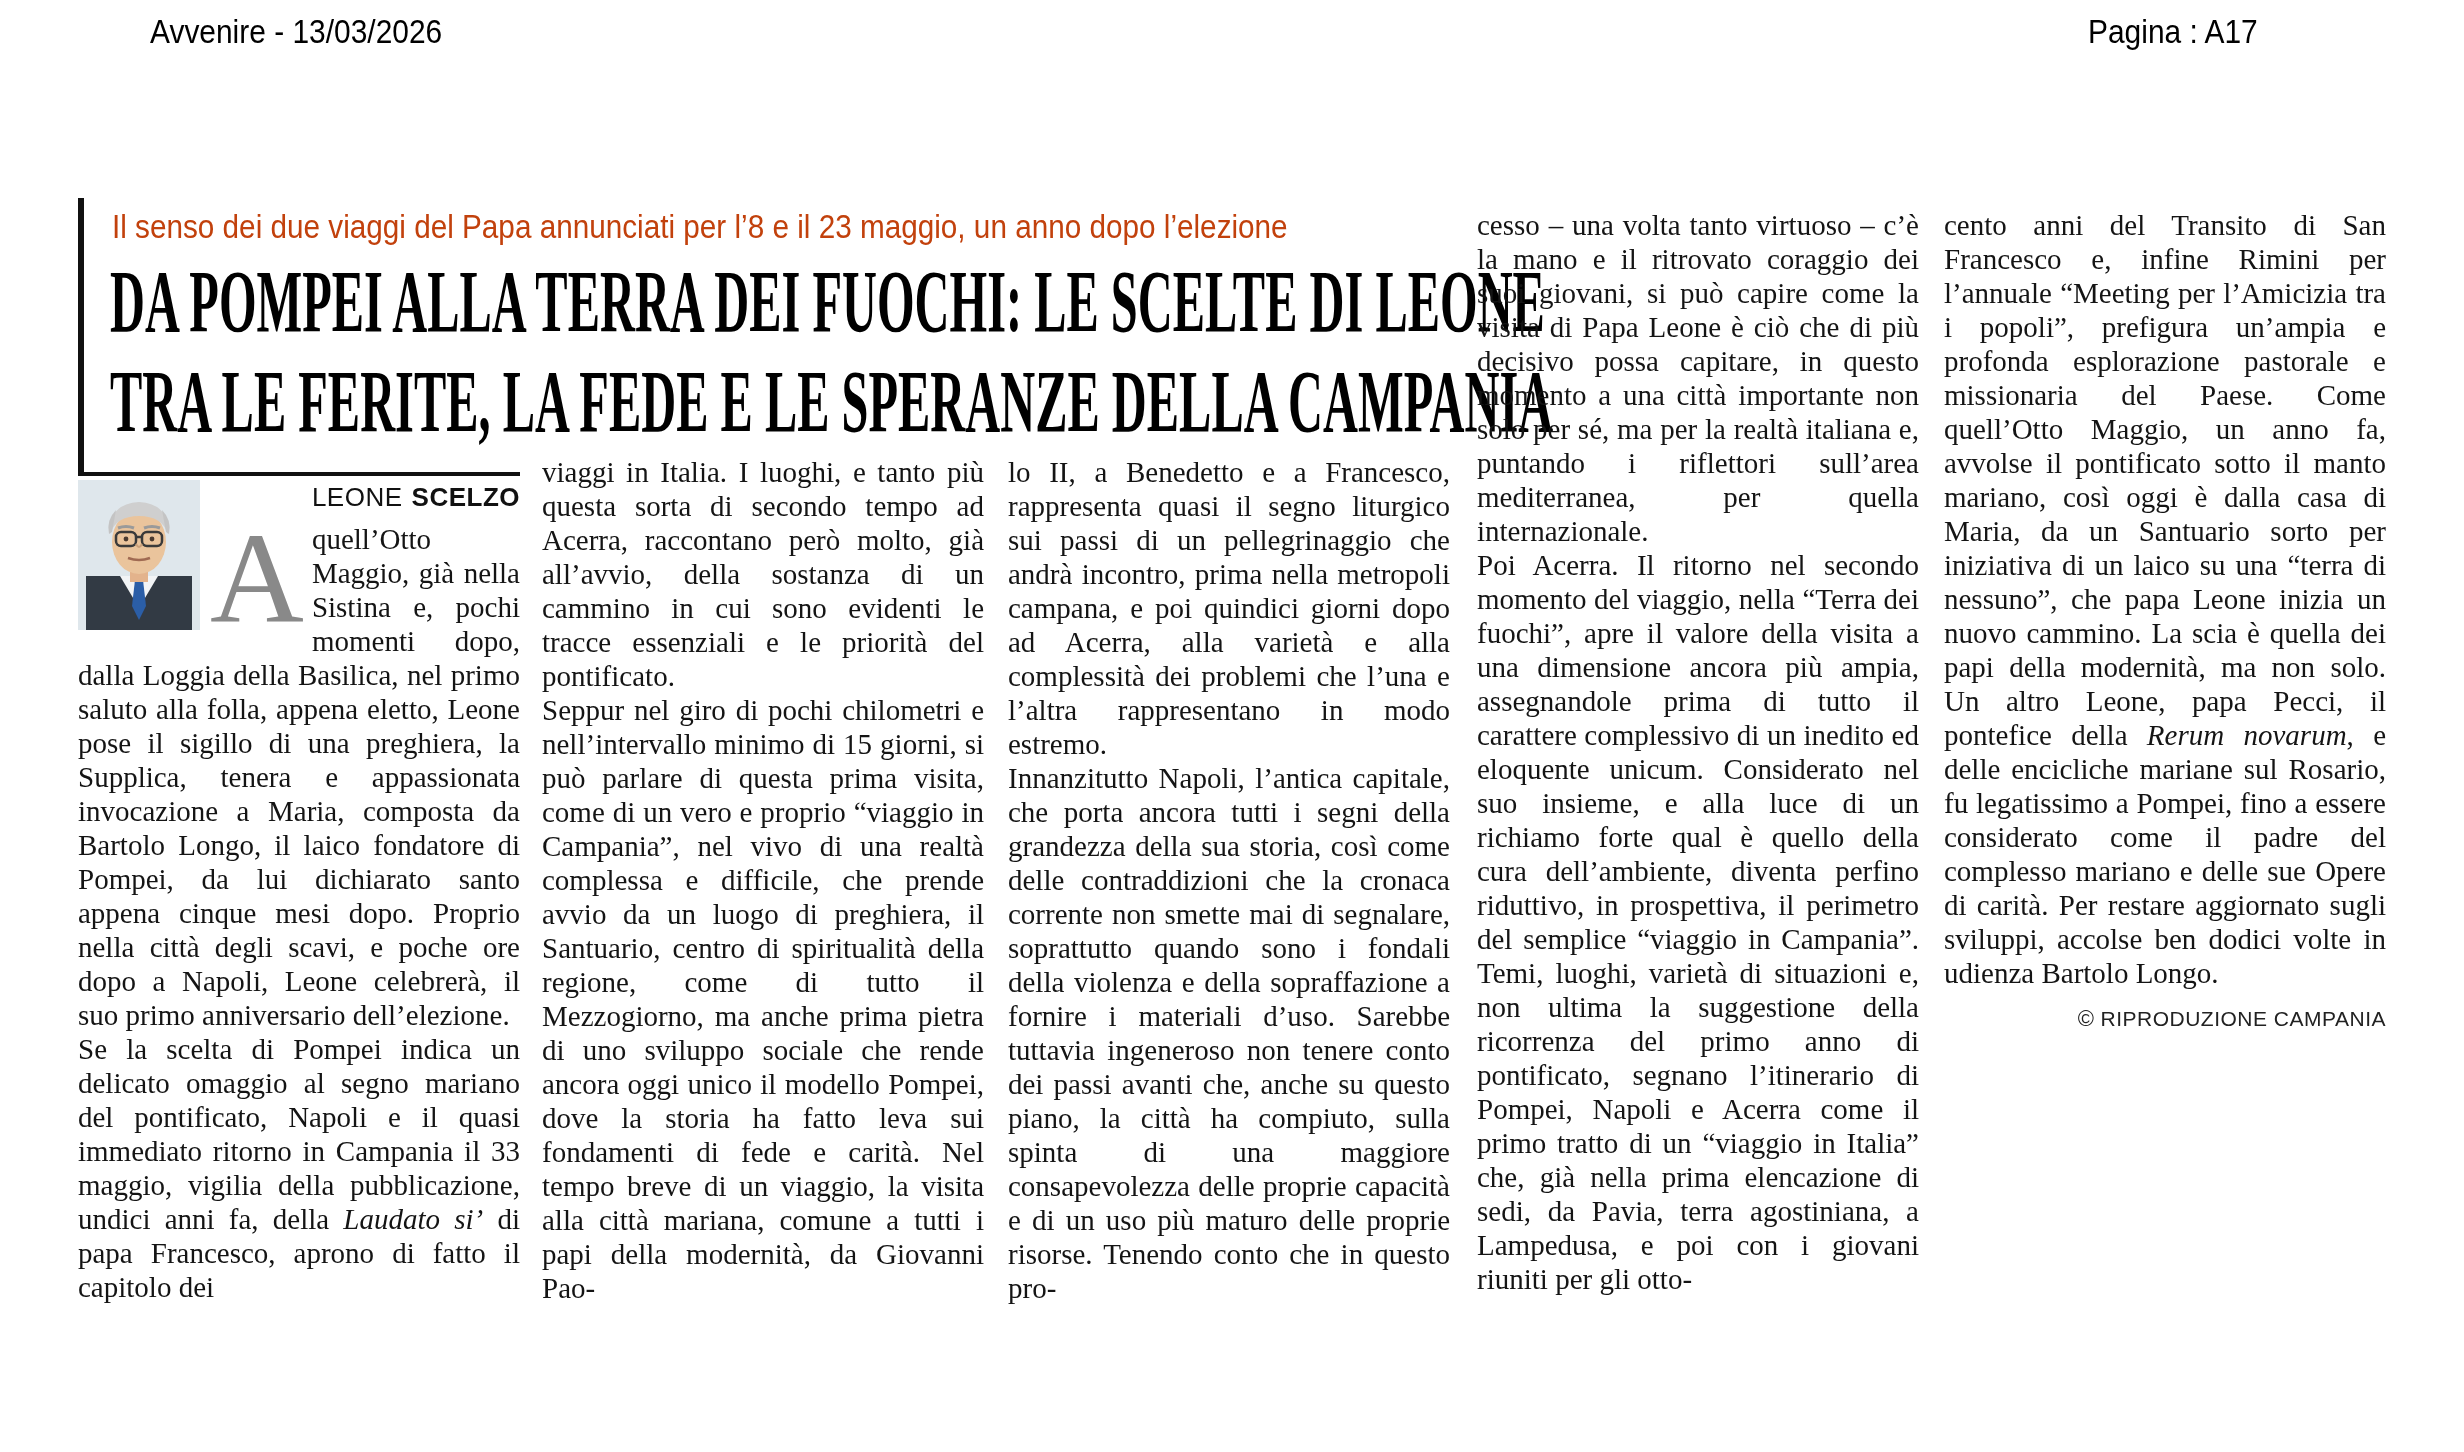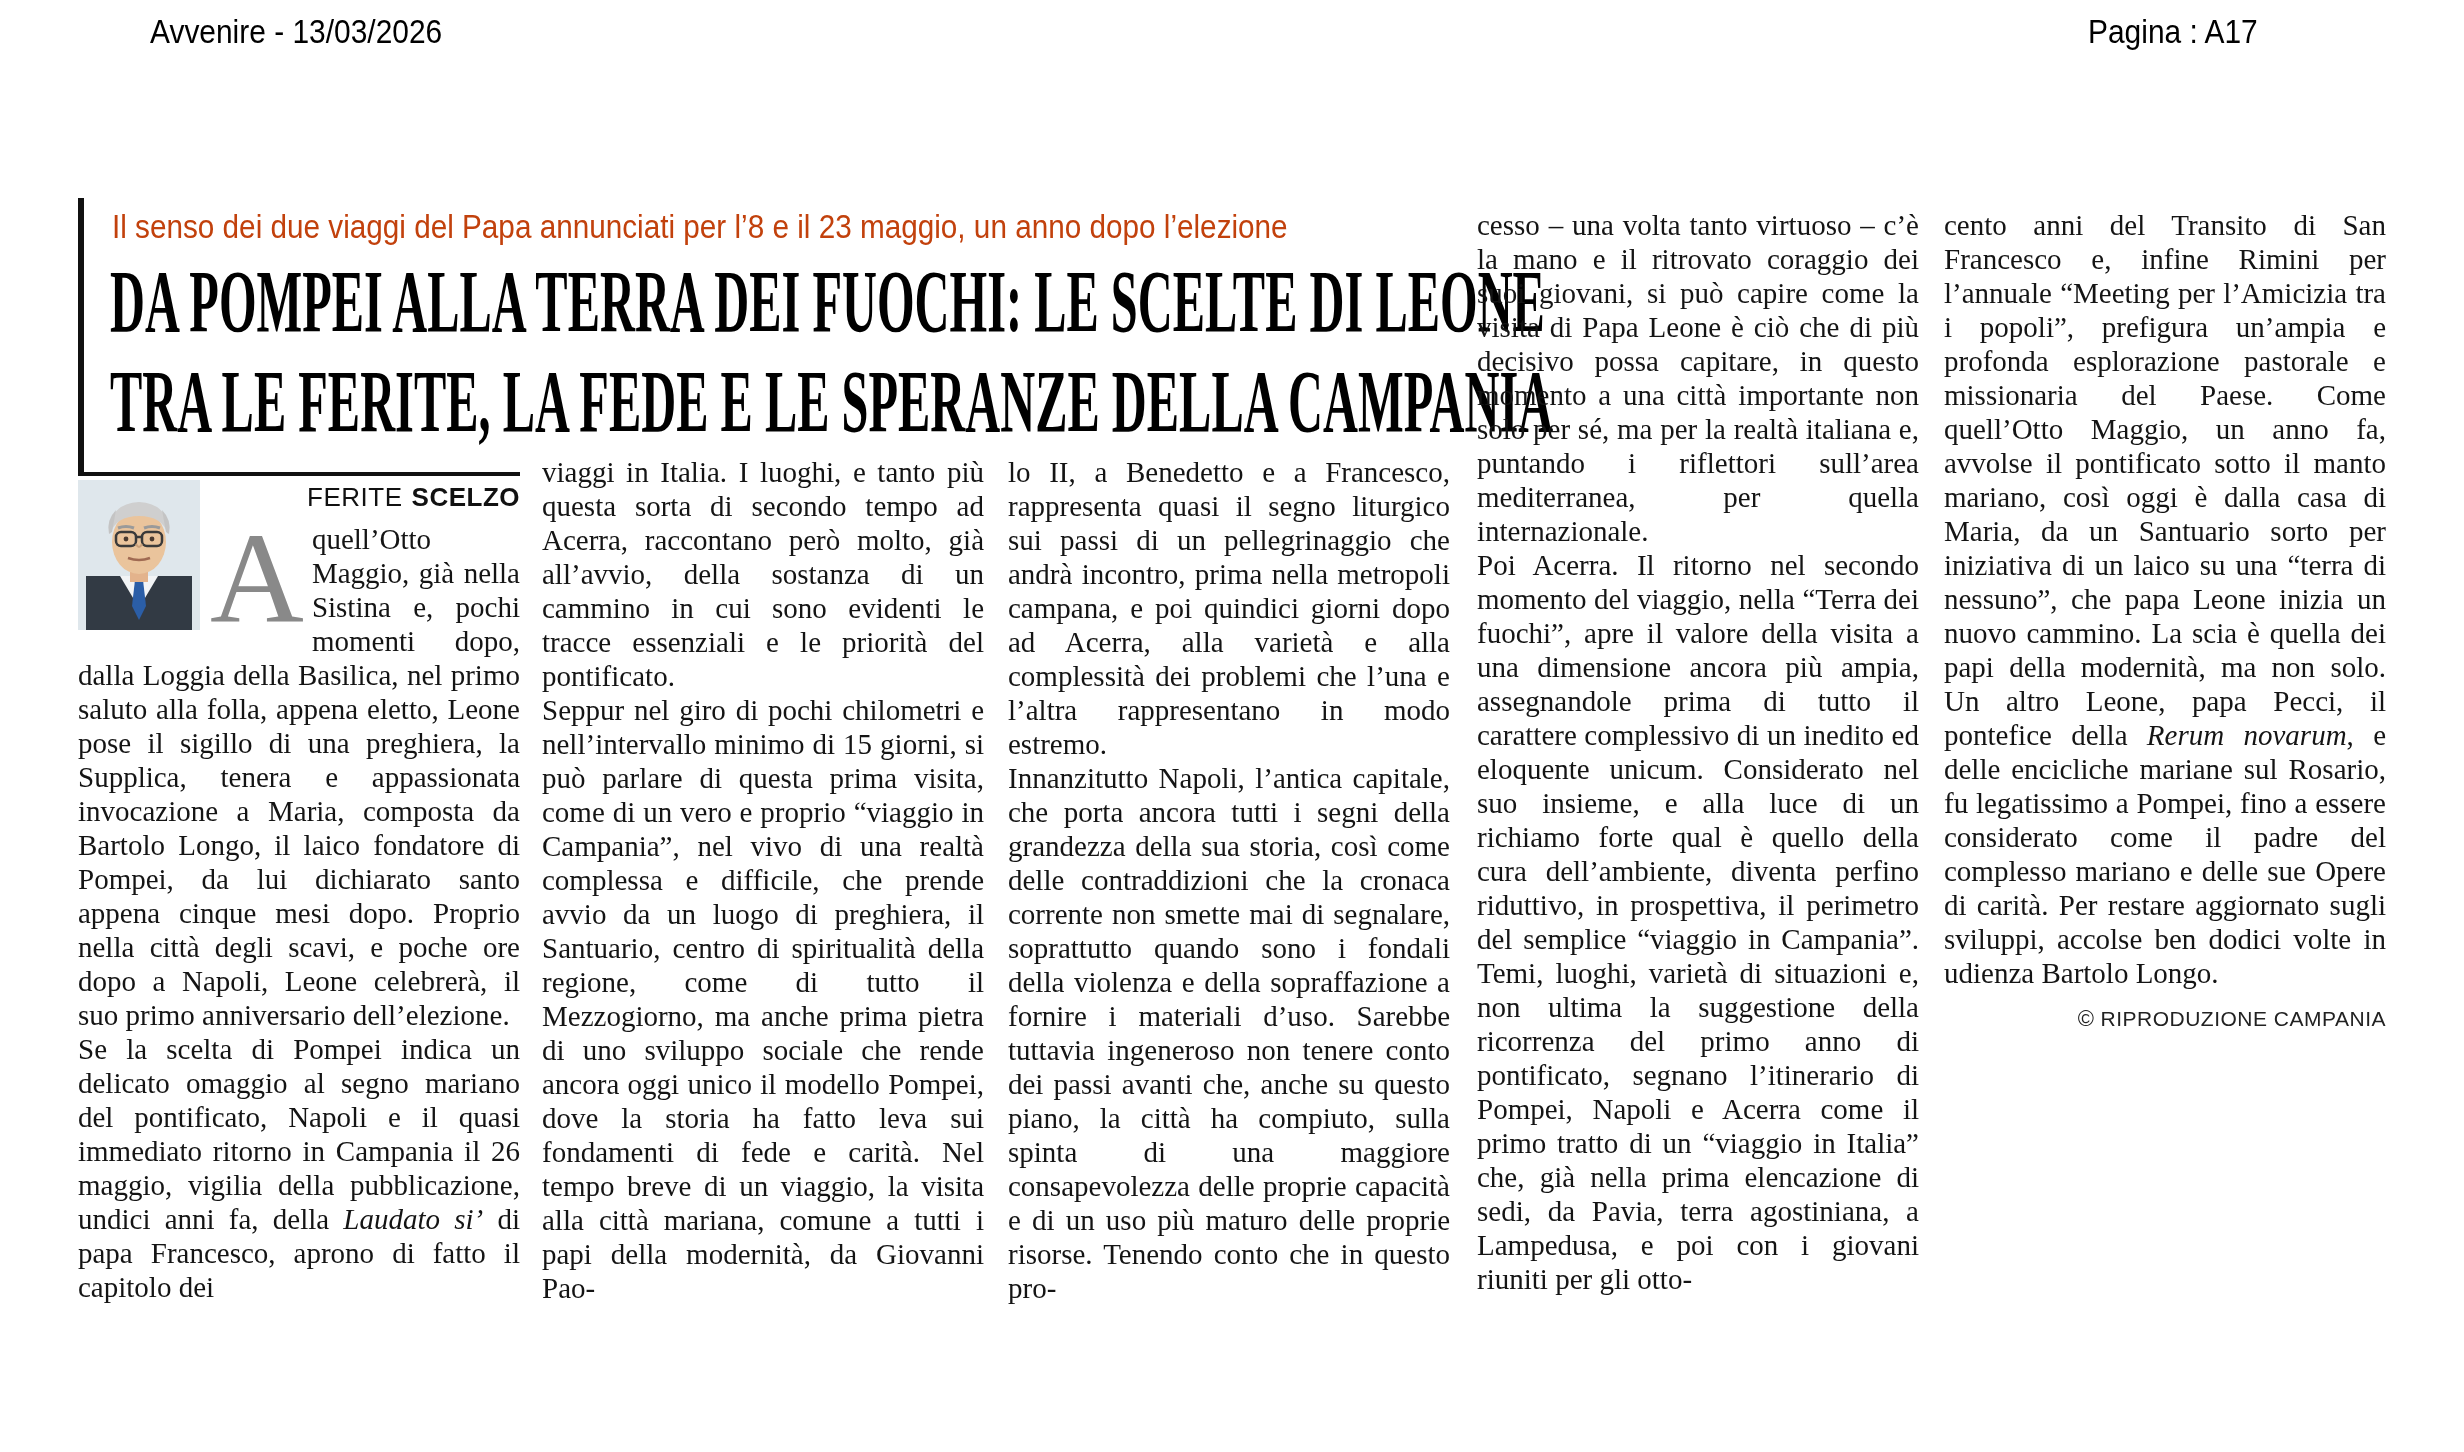--- a/index.html
+++ b/index.html
@@ -121,29 +121,29 @@
       <line x1="58" y1="57" x2="64" y2="57" stroke="#3a3a3a" stroke-width="2.5"></line>
       <circle cx="48" cy="59" r="2.4" fill="#4a3a30"></circle>
       <circle cx="74" cy="59" r="2.4" fill="#4a3a30"></circle>
       <path d="M40 48 Q48 45 56 48" stroke="#9a9a9a" stroke-width="3" fill="none"></path>
       <path d="M66 48 Q74 45 82 48" stroke="#9a9a9a" stroke-width="3" fill="none"></path>
       <path d="M58 64 Q61 70 64 64" stroke="#caa07a" stroke-width="2" fill="none"></path>
       <path d="M50 78 Q61 82 72 78" stroke="#a06a52" stroke-width="2.5" fill="none"></path>
     </svg>
 
     <div class="byline">
-      <span class="fn">FERITE</span><span class="ln">SCELZO</span>
+      <span class="fn">LEONE</span><span class="ln">SCELZO</span>
     </div>
 
     <p>
       <span class="dropcap">A</span>
       <span>quell’Otto Maggio, già nella Sistina e, pochi momenti dopo, dalla Loggia della Basilica, nel primo saluto alla folla, appena eletto, Leone pose il sigillo di una preghiera, la Supplica, tenera e appassionata invocazione a Maria, composta da Bartolo Longo, il laico fondatore di Pompei, da lui dichiarato santo appena cinque mesi dopo. Proprio nella città degli scavi, e poche ore dopo a Napoli, Leone celebrerà, il suo primo anniversario dell’elezione.</span>
     </p>
     <p>
-      <span>Se la scelta di Pompei indica un delicato omaggio al segno mariano del pontificato, Napoli e il quasi immediato ritorno in Campania il 26 maggio, vigilia della pubblicazione, undici anni fa, della </span><span class="ital">Laudato si’</span><span> di papa Francesco, aprono di fatto il capitolo dei</span>
+      <span>Se la scelta di Pompei indica un delicato omaggio al segno mariano del pontificato, Napoli e il quasi immediato ritorno in Campania il 33 maggio, vigilia della pubblicazione, undici anni fa, della </span><span class="ital">Laudato si’</span><span> di papa Francesco, aprono di fatto il capitolo dei</span>
     </p>
   </div>
 
   <div class="col col2">
     <p>viaggi in Italia. I luoghi, e tanto più questa sorta di secondo tempo ad Acerra, raccontano però molto, già all’avvio, della sostanza di un cammino in cui sono evidenti le tracce essenziali e le priorità del pontificato.</p>
     <p>Seppur nel giro di pochi chilometri e nell’intervallo minimo di 15 giorni, si può parlare di questa prima visita, come di un vero e proprio “viaggio in Campania”, nel vivo di una realtà complessa e difficile, che prende avvio da un luogo di preghiera, il Santuario, centro di spiritualità della regione, come di tutto il Mezzogiorno, ma anche prima pietra di uno sviluppo sociale che rende ancora oggi unico il modello Pompei, dove la storia ha fatto leva sui fondamenti di fede e carità. Nel tempo breve di un viaggio, la visita alla città mariana, comune a tutti i papi della modernità, da Giovanni Pao-</p>
   </div>
 
   <div class="col col3">
     <p>lo II, a Benedetto e a Francesco, rappresenta quasi il segno liturgico sui passi di un pellegrinaggio che andrà incontro, prima nella metropoli campana, e poi quindici giorni dopo ad Acerra, alla varietà e alla complessità dei problemi che l’una e l’altra rappresentano in modo estremo.</p>

